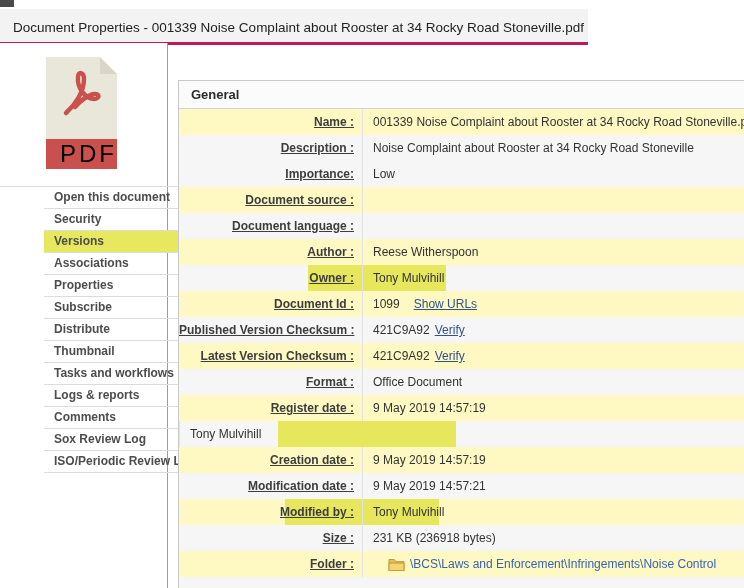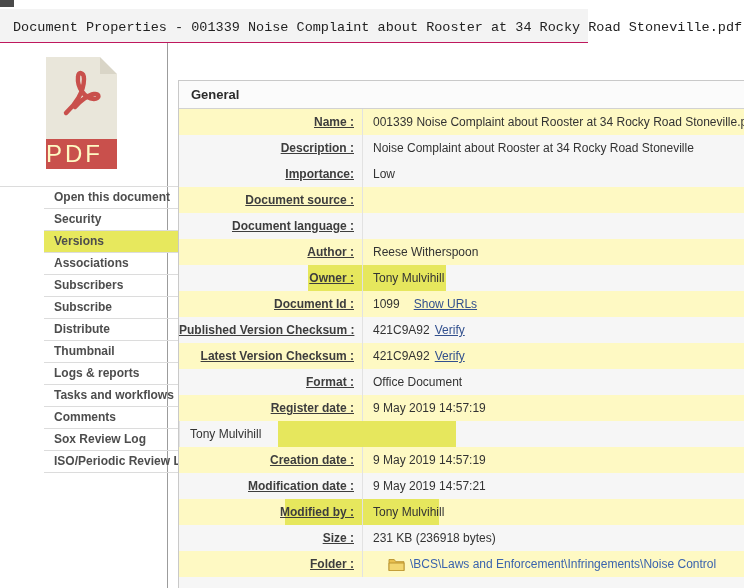--- a/index.html
+++ b/index.html
@@ -3,31 +3,31 @@
 <meta charset="utf-8">
 <style>
   html,body{margin:0;padding:0;}
   body{
     width:744px;height:588px;position:relative;overflow:hidden;
     background:#ffffff;
     font-family:"Liberation Sans","DejaVu Sans",sans-serif;
     -webkit-font-smoothing:antialiased;
   }
   
-  #titlebar{position:absolute;left:0;top:0;width:588px;height:42px;background:#f3f3f3;border-bottom:1px solid #be185d;font-family:Liberation Mono, monospace;}
+  #titlebar{position:absolute;left:0;top:0;width:588px;height:42px;background:#f3f3f3;border-bottom:3px solid #be185d;}
   #titlebar .white-strip{position:absolute;left:0;top:0;width:744px;height:9px;background:#ffffff;}
   #titlebar .title{position:absolute;left:13px;top:20px;font-size:13.5px;color:#222;white-space:nowrap;}
   .dark-corner{position:absolute;left:0;top:0;width:14px;height:7px;background:#4a4a4a;}
   
   #sidebar{position:absolute;left:0;top:43px;width:167px;height:545px;background:#fff;border-right:1px solid #9c9c9c;}
   .pdf-icon{position:absolute;left:46px;top:14px;width:71px;height:112px;background:#e9e6da;}
   .pdf-icon .fold{position:absolute;top:0;right:0;width:0;height:0;border-top:17px solid #ffffff;border-left:17px solid #d9d5c7;}
   .pdf-icon .ribbon{position:absolute;left:12px;top:8px;}
-  .pdf-icon .band{position:absolute;left:0;bottom:0;width:71px;height:30px;background:#c9504c;color:#fef9c3;
-    font-size:24px;letter-spacing:3px;text-align:left;line-height:30px;margin-top:48px;}
+  .pdf-icon .band{position:absolute;left:0;bottom:0;width:71px;height:30px;background:#c9504c;color:#000000;
+    font-size:24px;letter-spacing:3px;text-align:right;line-height:30px;margin-top:48px;}
   .menu{position:absolute;left:0;top:143px;width:167px;border-top:1px solid #dcdcdc;padding-left:44px;}
   .menu-item{height:21px;line-height:21px;border-bottom:1px solid #dcdcdc;padding-left:10px;
     font-size:12px;font-weight:bold;color:#4d4d4d;cursor:pointer;}
   .menu-item.active{background:#e7e85d;}
   .badge{float:right;margin:3px 6px 0 0;min-width:17px;height:15px;line-height:15px;text-align:center;
     font-size:10.5px;font-weight:bold;border-radius:2.5px;box-sizing:border-box;padding:0 2px;}
   .badge.hot{background:#ad4a1b;border:1px solid #8f3a10;color:#fff6dd;line-height:13px;}
   .badge.zero{background:#e3e3e3;border:1px solid #c4c4c4;color:#fdfdfd;text-shadow:0 0 1px #999;line-height:13px;}
   
   #panel{position:absolute;left:178px;top:52px;width:566px;height:536px;background:#fef9c3;
@@ -79,36 +79,36 @@
     <div class="menu-item active">
       <span class="badge hot">2</span>
       <span>Versions</span>
     </div>
     <div class="menu-item">
       <span class="badge zero">0</span>
       <span>Associations</span>
     </div>
     <div class="menu-item">
       <span class="badge zero">0</span>
-      <span>Subscribers</span>
+      <span>Properties</span>
     </div>
     <div class="menu-item">
       <span>Subscribe</span>
     </div>
     <div class="menu-item">
       <span>Distribute</span>
     </div>
     <div class="menu-item">
       <span>Thumbnail</span>
     </div>
     <div class="menu-item">
+      <span>Tasks and workflows</span>
+    </div>
+    <div class="menu-item">
       <span>Logs &amp; reports</span>
-    </div>
-    <div class="menu-item">
-      <span>Tasks and workflows</span>
     </div>
     <div class="menu-item">
       <span class="badge zero">0</span>
       <span>Comments</span>
     </div>
     <div class="menu-item">
       <span>Sox Review Log</span>
     </div>
     <div class="menu-item">
       <span>ISO/Periodic Review Log</span>

